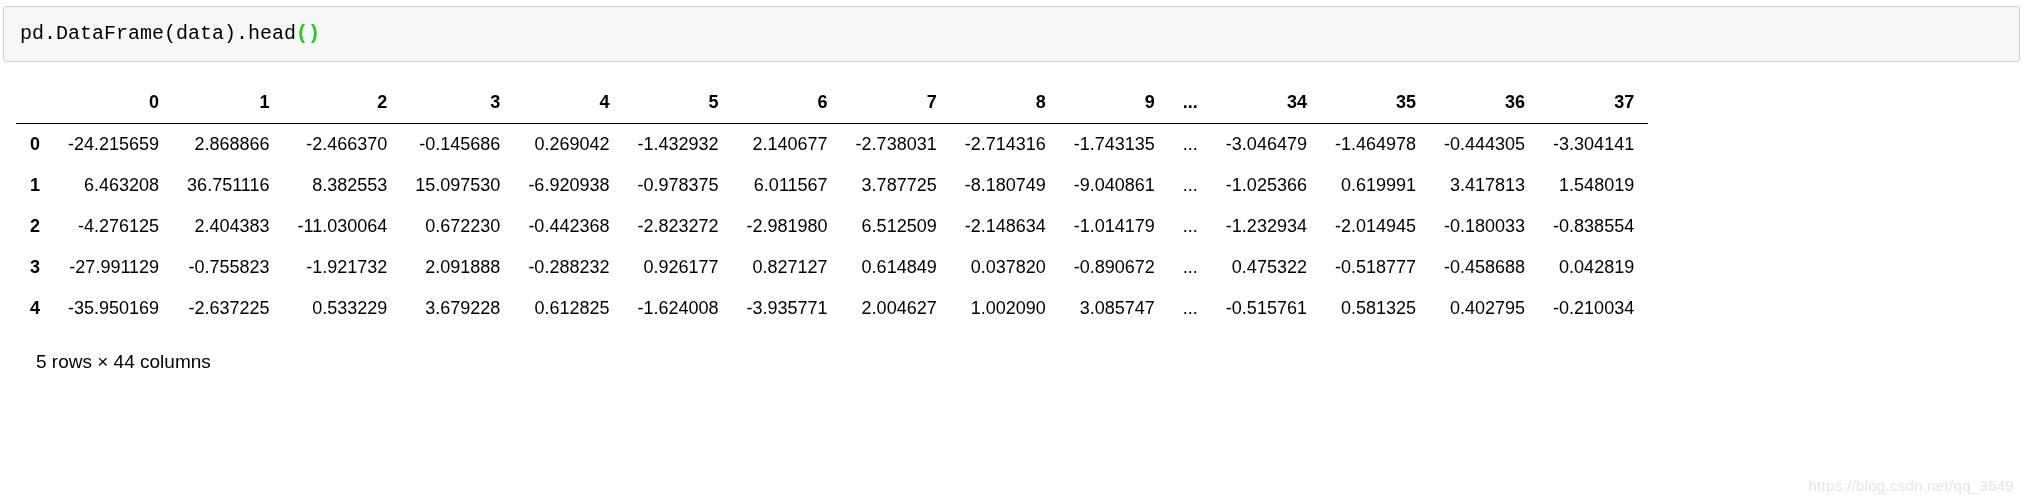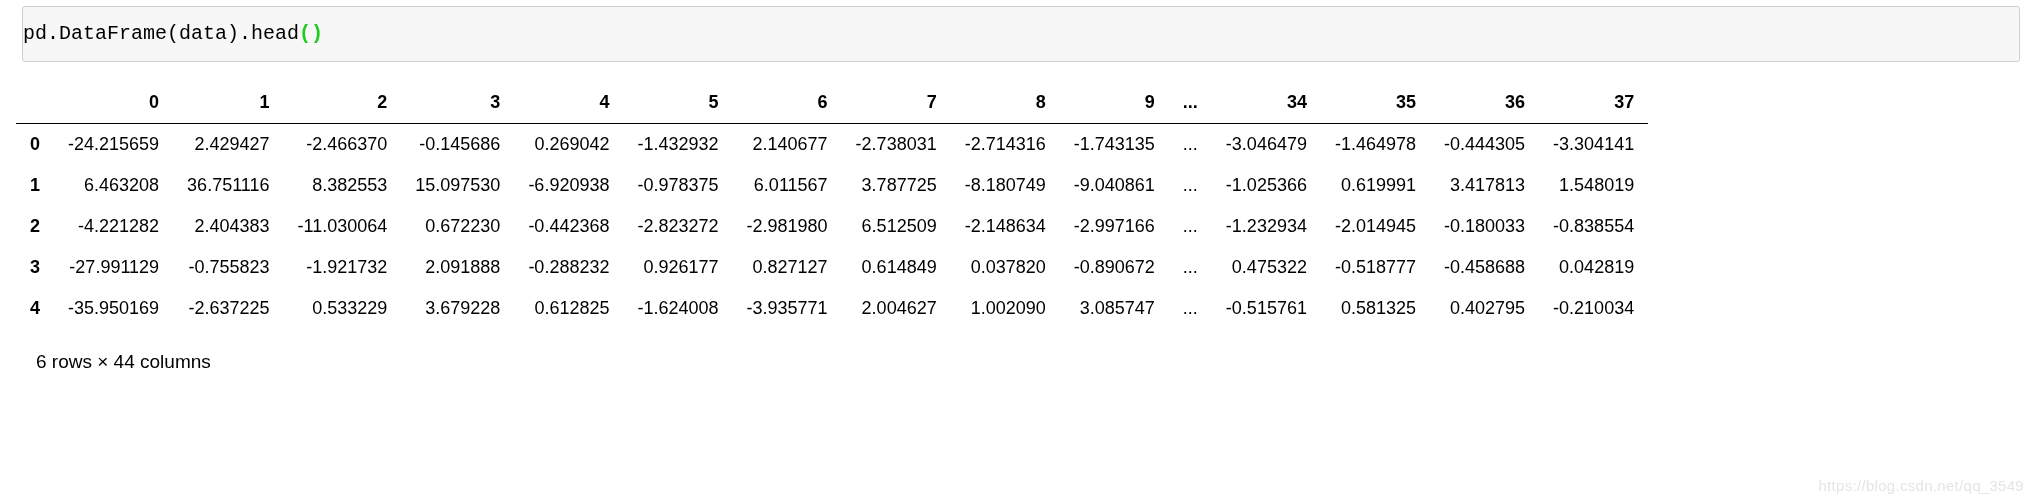--- a/index.html
+++ b/index.html
@@ -8,22 +8,22 @@
     font-family: "Helvetica Neue", Helvetica, Arial, sans-serif;
     font-size: 18px;
     color: #000;
     background: #fff;
     width: 2026px;
   }
   .code-cell {
     border: 1px solid #cfcfcf;
     background: #f7f7f7;
     border-radius: 3px;
-    padding: 14px 0;
-    margin: 6px 6px 20px 22px;
+    padding: 14px 16px;
+    margin: 6px 6px 20px 3px;
     font-family: Menlo, Monaco, "Courier New", monospace;
     font-size: 20px;
     line-height: 1.3;
   }
   .code-cell .paren { color: #1ecb1e; font-weight: bold; }
   .output {
     margin: 14px 6px 0 16px;
   }
   table.df {
     border-collapse: collapse;
@@ -43,21 +43,21 @@
     font-weight: bold;
     text-align: right;
   }
   .summary {
     margin: 22px 6px 8px 20px;
     font-size: 19px;
   }
   .watermark {
     position: fixed;
     bottom: 6px;
-    right: 2px;
+    right: 12px;
     color: #cfcfcf;
     font-size: 15px;
     opacity: 0.55;
     letter-spacing: 0.3px;
   }
 </style>
 </head>
 <body>
 
 <div class="code-cell">
@@ -83,21 +83,21 @@
           <th>34</th>
           <th>35</th>
           <th>36</th>
           <th>37</th>
         </tr>
     </thead>
     <tbody>
     <tr>
           <th>0</th>
           <td>-24.215659</td>
-          <td>2.429427</td>
+          <td>2.868866</td>
           <td>-2.466370</td>
           <td>-0.145686</td>
           <td>0.269042</td>
           <td>-1.432932</td>
           <td>2.140677</td>
           <td>-2.738031</td>
           <td>-2.714316</td>
           <td>-1.743135</td>
           <td>...</td>
           <td>-3.046479</td>
@@ -118,30 +118,30 @@
           <td>-8.180749</td>
           <td>-9.040861</td>
           <td>...</td>
           <td>-1.025366</td>
           <td>0.619991</td>
           <td>3.417813</td>
           <td>1.548019</td>
         </tr>
         <tr>
           <th>2</th>
-          <td>-4.221282</td>
+          <td>-4.276125</td>
           <td>2.404383</td>
           <td>-11.030064</td>
           <td>0.672230</td>
           <td>-0.442368</td>
           <td>-2.823272</td>
           <td>-2.981980</td>
           <td>6.512509</td>
           <td>-2.148634</td>
-          <td>-2.997166</td>
+          <td>-1.014179</td>
           <td>...</td>
           <td>-1.232934</td>
           <td>-2.014945</td>
           <td>-0.180033</td>
           <td>-0.838554</td>
         </tr>
         <tr>
           <th>3</th>
           <td>-27.991129</td>
           <td>-0.755823</td>
@@ -172,16 +172,16 @@
           <td>1.002090</td>
           <td>3.085747</td>
           <td>...</td>
           <td>-0.515761</td>
           <td>0.581325</td>
           <td>0.402795</td>
           <td>-0.210034</td>
         </tr>
       </tbody>
   </table>
-  <div class="summary">6 rows × 44 columns</div>
+  <div class="summary">5 rows × 44 columns</div>
 </div>
 
 <div class="watermark">https://blog.csdn.net/qq_3549</div>
 
 </body></html>

